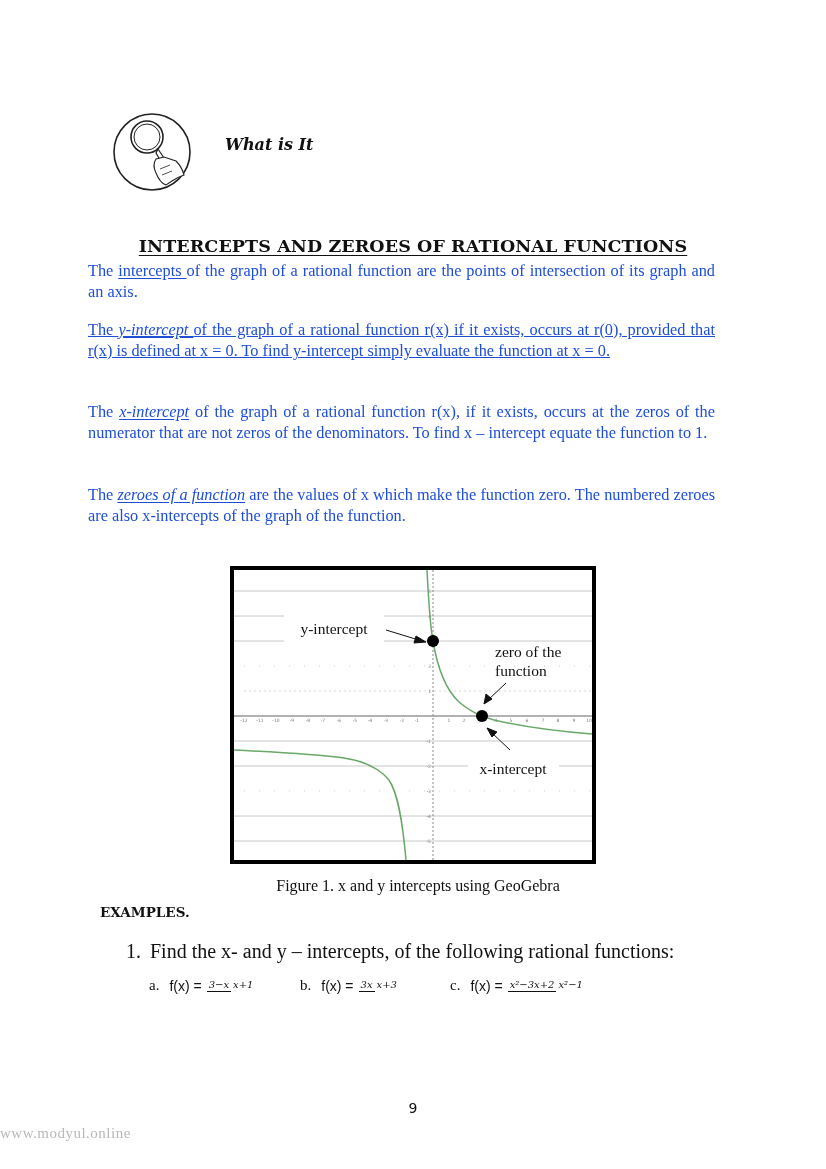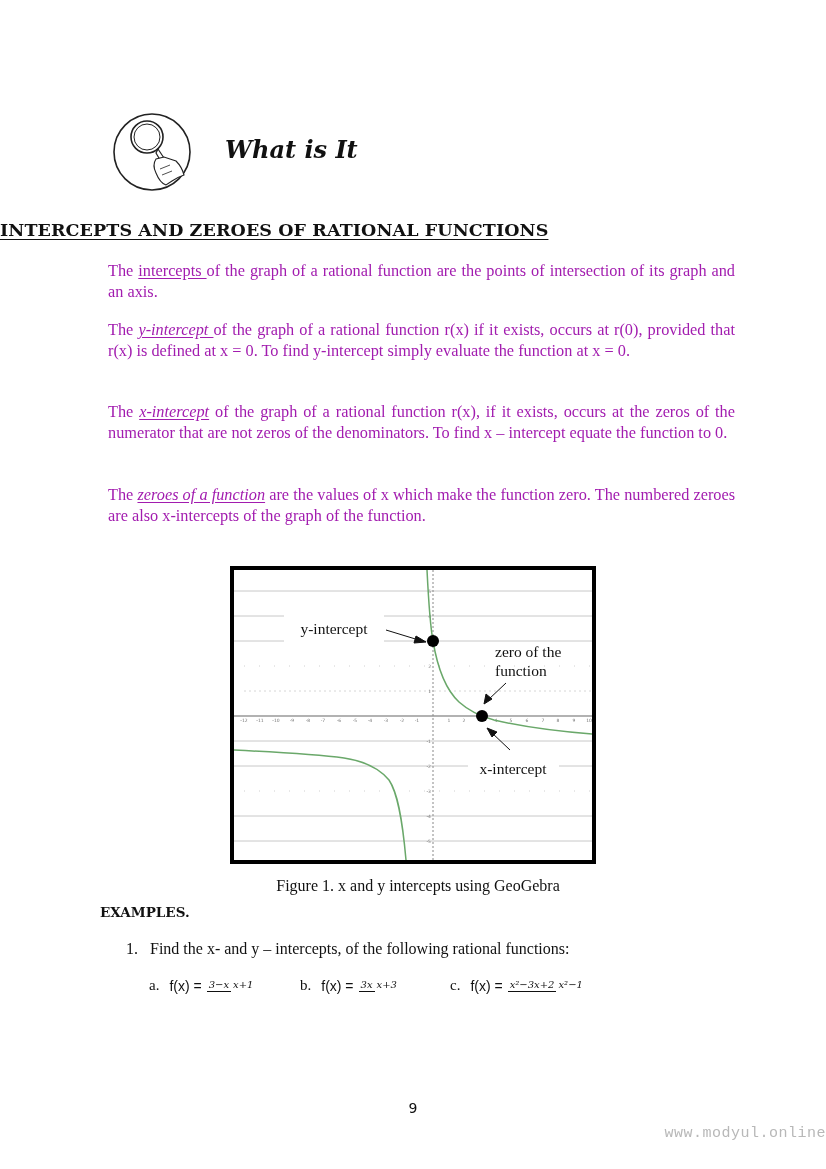--- a/index.html
+++ b/index.html
@@ -1,51 +1,51 @@
 <!DOCTYPE html>
 <html><head>
 <meta charset="utf-8">
 <style>
   * { box-sizing: border-box; margin: 0; padding: 0; }
   html, body { width: 826px; height: 1169px; background: #ffffff; }
   body { position: relative; font-family: "DejaVu Serif", "Liberation Serif", serif; color: #111; overflow: hidden; }
 
   .header { position: absolute; left: 112px; top: 107px; display: flex; align-items: center; }
   .header-icon { width: 82px; height: 90px; }
-  .header-title { position: absolute; left: 113px; top: 28px; font-family: "DejaVu Serif", serif; font-weight: bold; font-style: italic; font-size: 24px; white-space: nowrap; color: #111; }
+  .header-title { position: absolute; left: 113px; top: 28px; font-family: "DejaVu Serif", serif; font-weight: bold; font-style: italic; font-size: 16px; white-space: nowrap; color: #111; }
 
-  .section-title { position: absolute; left: 0; width: 826px; top: 220px; text-align: left; font-family: "DejaVu Serif", serif; font-weight: bold; font-size: 17.5px; text-decoration: underline; text-underline-offset: 3px; letter-spacing: 0.1px; }
+  .section-title { position: absolute; left: 0; width: 826px; top: 236px; text-align: center; font-family: "DejaVu Serif", serif; font-weight: bold; font-size: 17.5px; text-decoration: underline; text-underline-offset: 3px; letter-spacing: 0.1px; }
 
-  .para { position: absolute; left: 108px; width: 627px; font-family: "Liberation Serif", "DejaVu Serif", serif; font-size: 16.3px; line-height: 21px; text-align: justify; color: #a21caf; }
+  .para { position: absolute; left: 88px; width: 627px; font-family: "Liberation Serif", "DejaVu Serif", serif; font-size: 16.3px; line-height: 21px; text-align: justify; color: #1d4ed8; }
   .para u { text-underline-offset: 2px; }
   .p1 { top: 260px; }
-  .p2 { top: 319px; }
+  .p2 { top: 319px; text-decoration: underline; }
   .p3 { top: 401px; }
   .p4 { top: 484px; }
 
   .figure { position: absolute; left: 230px; top: 566px; width: 366px; height: 298px; border: 4px solid #000; background: #fff; overflow: hidden; }
   .figure svg { position: absolute; left: 0; top: 0; }
 
   .caption { position: absolute; left: 0; width: 836px; top: 877px; text-align: center; font-family: "Liberation Serif", "DejaVu Serif", serif; font-size: 16px; }
   .examples-label { position: absolute; left: 100px; top: 904px; font-family: "DejaVu Serif", serif; font-weight: bold; font-size: 13.5px; }
-  .example-item { position: absolute; left: 126px; top: 940px; font-family: "Liberation Serif", "DejaVu Serif", serif; font-size: 16px; }
+  .example-item { position: absolute; left: 126px; top: 940px; font-family: "Liberation Serif", "DejaVu Serif", serif; font-size: 20px; }
   .example-item .num { display: inline-block; width: 24px; }
 
   .fn { position: absolute; top: 977px; display: flex; align-items: center; font-family: "Liberation Sans", "DejaVu Sans", sans-serif; font-size: 14px; }
   .fn .letter { font-family: "Liberation Serif", serif; font-size: 15px; margin-right: 10px; }
   .fn .lhs { margin-right: 5px; text-align: right; }
   .frac { display: inline-flex; flex-direction: row; align-items: flex-start; font-family: "DejaVu Serif", serif; font-style: italic; font-size: 10px; line-height: 12px; }
   .frac .num-part { border-bottom: 1px solid #111; padding: 0 2px; }
   .frac .den-part { padding: 0 2px; }
   .fn-a { left: 149px; }
   .fn-b { left: 300px; }
   .fn-c { left: 450px; }
 
   .page-number { position: absolute; left: 0; width: 826px; top: 1100px; text-align: center; font-family: "DejaVu Sans", sans-serif; font-size: 14px; color: #111; }
-  .watermark { position: absolute; left: 0; width: 826px; top: 1125px; text-align: right; font-family: Liberation Mono, monospace; font-size: 15px; color: #b8b8b8; letter-spacing: 0.5px; }
+  .watermark { position: absolute; left: 0; width: 826px; top: 1125px; text-align: left; font-family: Liberation Serif, serif; font-size: 15px; color: #b8b8b8; letter-spacing: 0.5px; }
 </style>
 </head>
 <body>
 
 <div class="header">
   <svg class="header-icon" viewBox="0 0 82 90" width="82" height="90">
     <circle cx="40" cy="45" r="38" fill="none" stroke="#222" stroke-width="1.6"></circle>
     <circle cx="35" cy="30" r="16" fill="none" stroke="#222" stroke-width="1.6"></circle>
     <circle cx="35" cy="30" r="13" fill="none" stroke="#222" stroke-width="1"></circle>
     <path d="M46 42 L58 60 L54 63 L44 46 Z" fill="none" stroke="#222" stroke-width="1.2"></path>
@@ -54,21 +54,21 @@
   </svg>
   <div class="header-title">What is It</div>
 </div>
 
 <div class="section-title">INTERCEPTS AND ZEROES OF RATIONAL FUNCTIONS</div>
 
 <p class="para p1"><span>The </span><u>intercepts </u><span>of the graph of a rational function are the points of intersection of its graph and an axis.</span></p>
 
 <p class="para p2"><span>The </span><u><i>y-intercept </i></u><span>of the graph of a rational function r(x) if it exists, occurs at r(0), provided that r(x) is defined at x = 0. To find y-intercept simply evaluate the function at x = 0.</span></p>
 
-<p class="para p3"><span>The </span><u><i>x-intercept</i></u><span> of the graph of a rational function r(x), if it exists, occurs at the zeros of the numerator that are not zeros of the denominators. To find x – intercept equate the function to 0.</span></p>
+<p class="para p3"><span>The </span><u><i>x-intercept</i></u><span> of the graph of a rational function r(x), if it exists, occurs at the zeros of the numerator that are not zeros of the denominators. To find x – intercept equate the function to 1.</span></p>
 
 <p class="para p4"><span>The </span><u><i>zeroes of a function</i></u><span> are the values of x which make the function zero.  The numbered zeroes are also x-intercepts of the graph of the function.</span></p>
 
 <div class="figure">
   <svg width="358" height="290" viewBox="0 0 358 290">
 
     <g stroke="#c8c8c8" stroke-width="1">
       <line x1="0" y1="21" x2="358" y2="21"></line>
       <line x1="0" y1="46" x2="50" y2="46"></line>
         <line x1="150" y1="46" x2="358" y2="46"></line>

